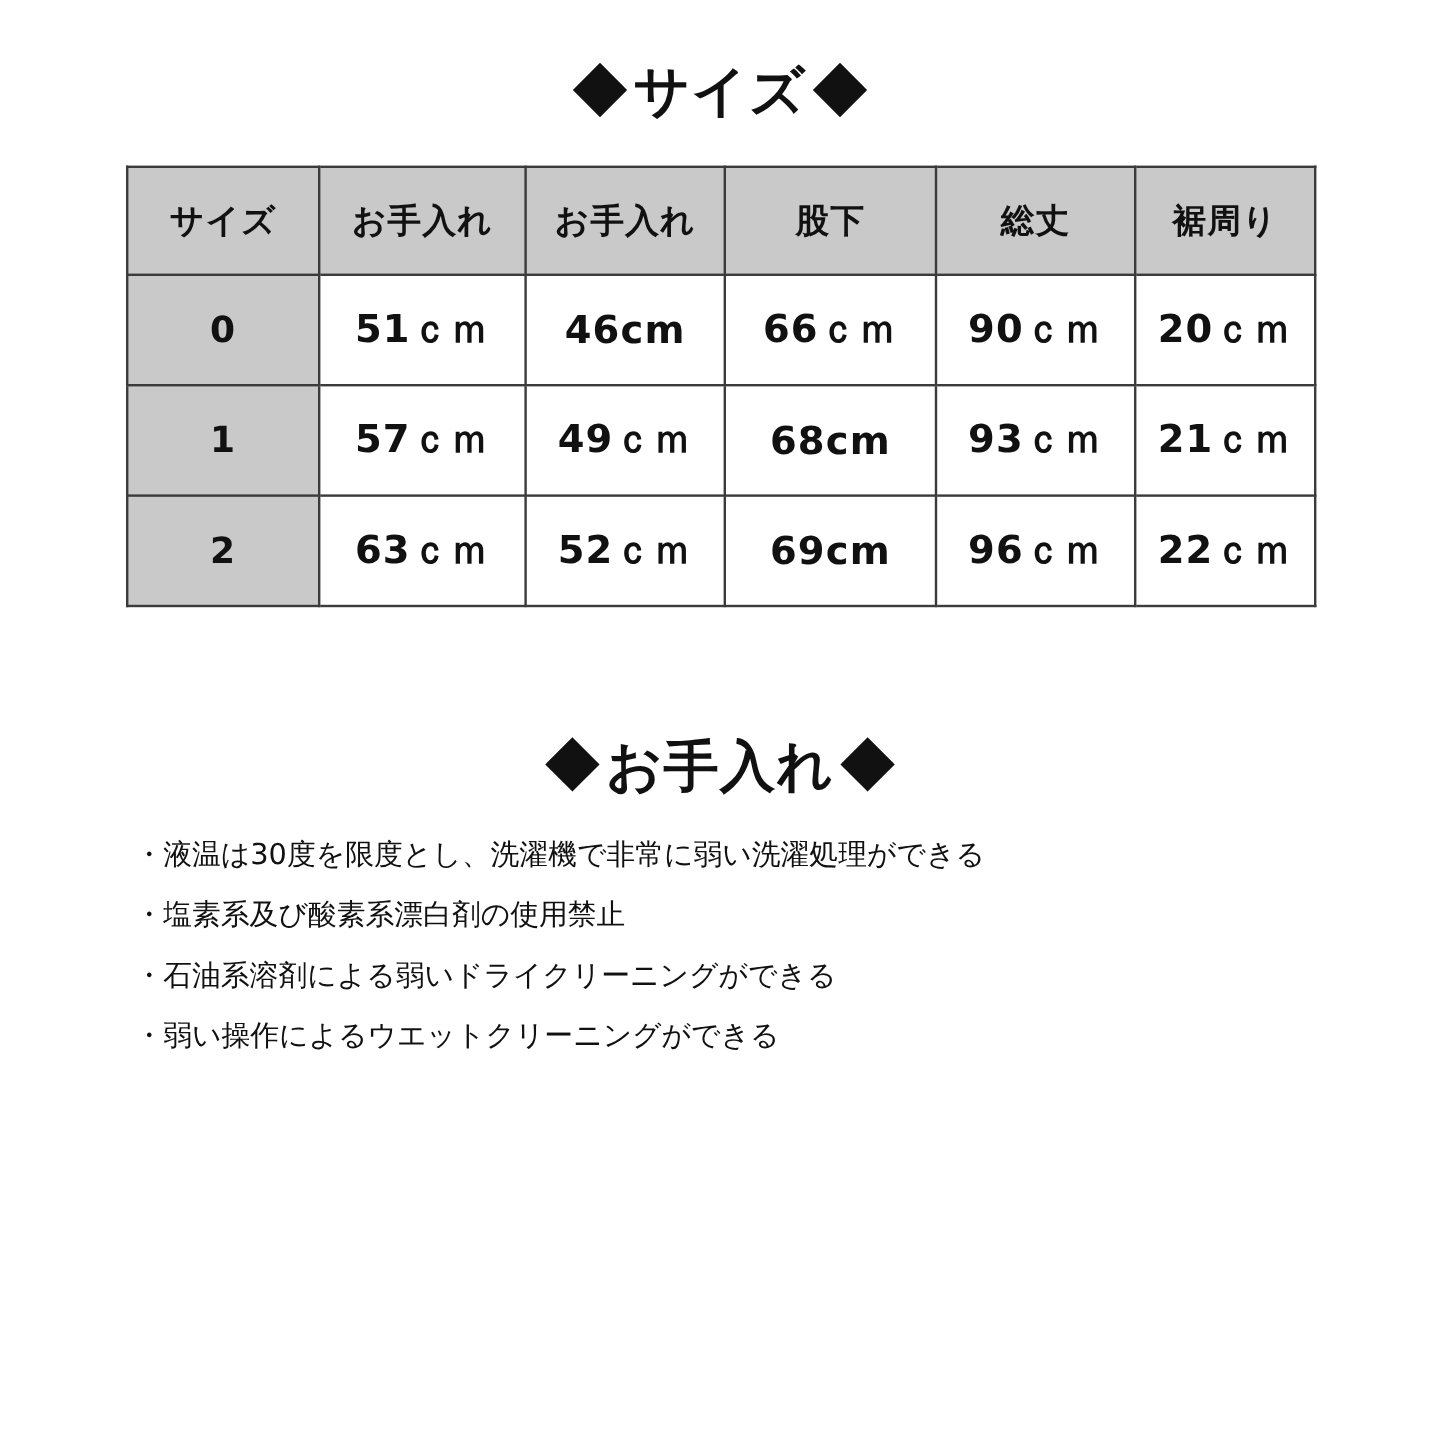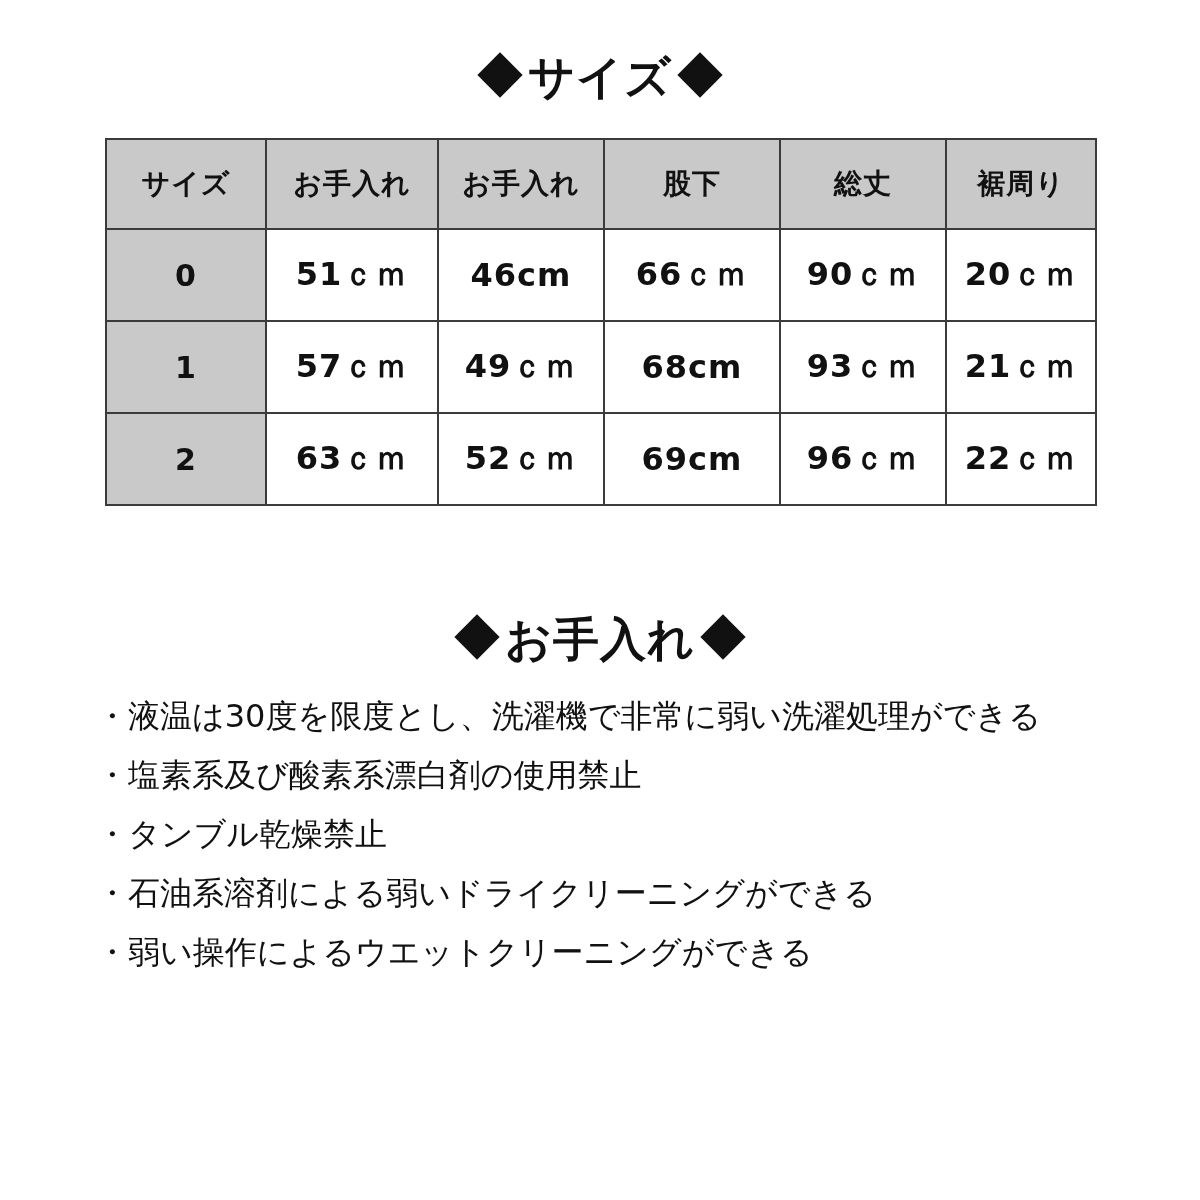--- a/index.html
+++ b/index.html
@@ -105,24 +105,24 @@
   .care-list {
     position: absolute;
     top: 700px;
     left: 96px;
     width: 1040px;
     margin: 0;
     padding: 0;
     list-style: none;
   }
   .care-list li {
-    font-size: 32px;
+    font-size: 24px;
     line-height: 1.06;
     color: #111111;
-    margin: 0 0 25px 0;
+    margin: 0 0 25px 16px;
     white-space: nowrap;
     letter-spacing: 0px;
   }
 </style>
 </head>
 <body>
 
 <div class="page">
 
   <div class="section-heading heading-size">
@@ -178,18 +178,17 @@
     </table>
   </div>
 
   <div class="section-heading heading-care">
     <span class="diamond"></span><span class="heading-text">お手入れ</span><span class="diamond"></span>
   </div>
 
   <ul class="care-list">
     <li>・液温は30度を限度とし、洗濯機で非常に弱い洗濯処理ができる</li>
     <li>・塩素系及び酸素系漂白剤の使用禁止</li>
-    <li>・タンブル乾燥禁止</li>
     <li>・石油系溶剤による弱いドライクリーニングができる</li>
     <li>・弱い操作によるウエットクリーニングができる</li>
   </ul>
 
 </div>
 
 </body></html>

